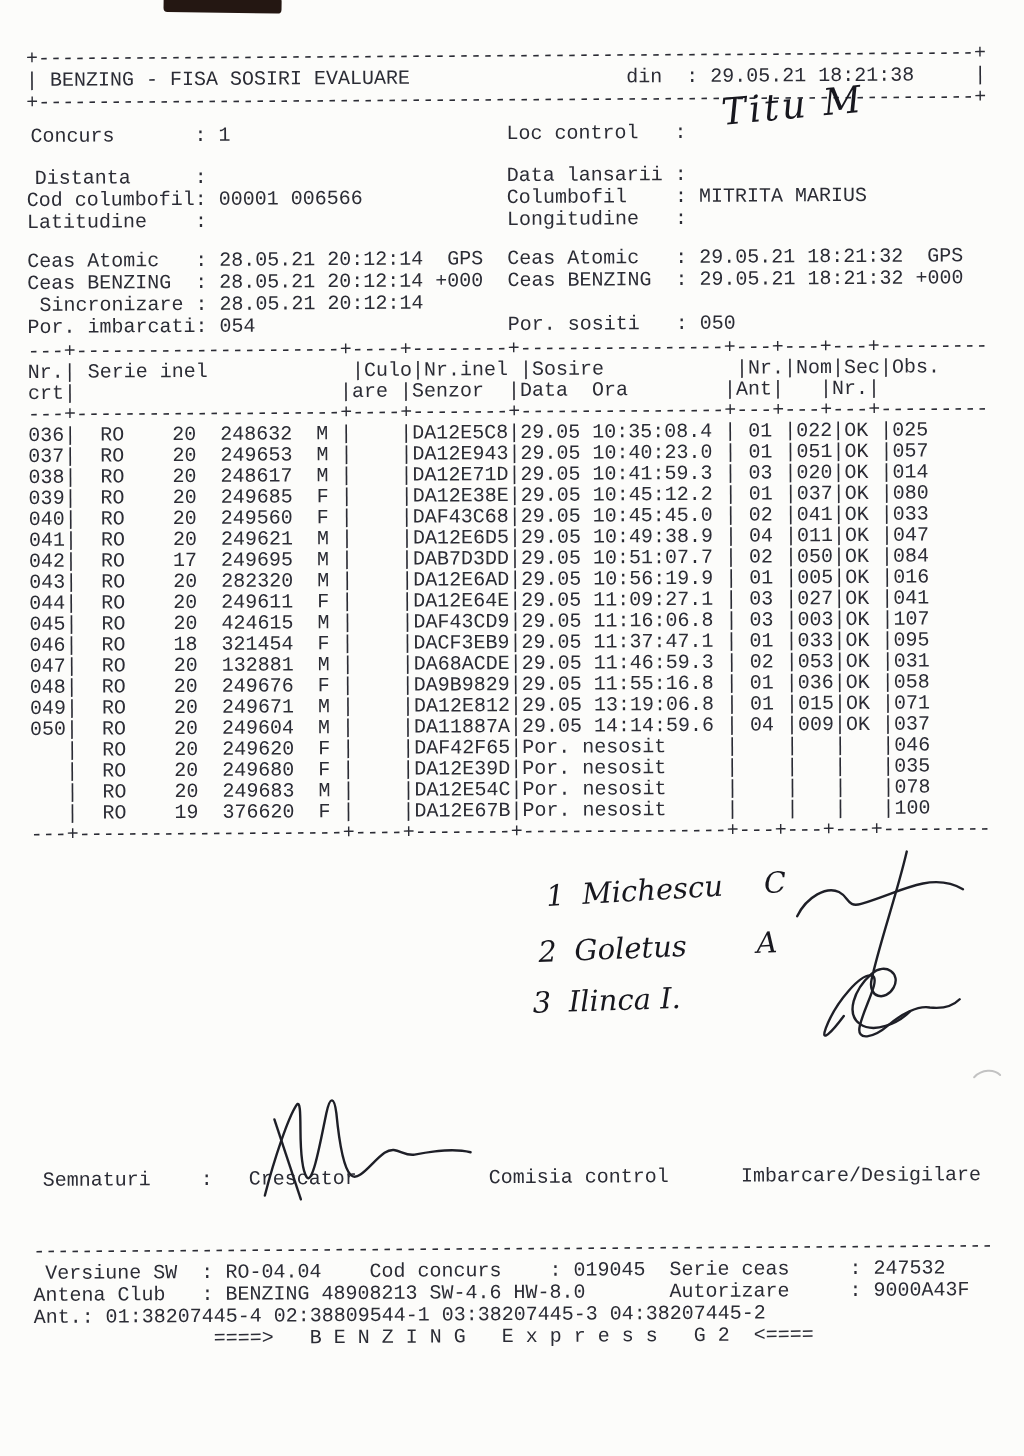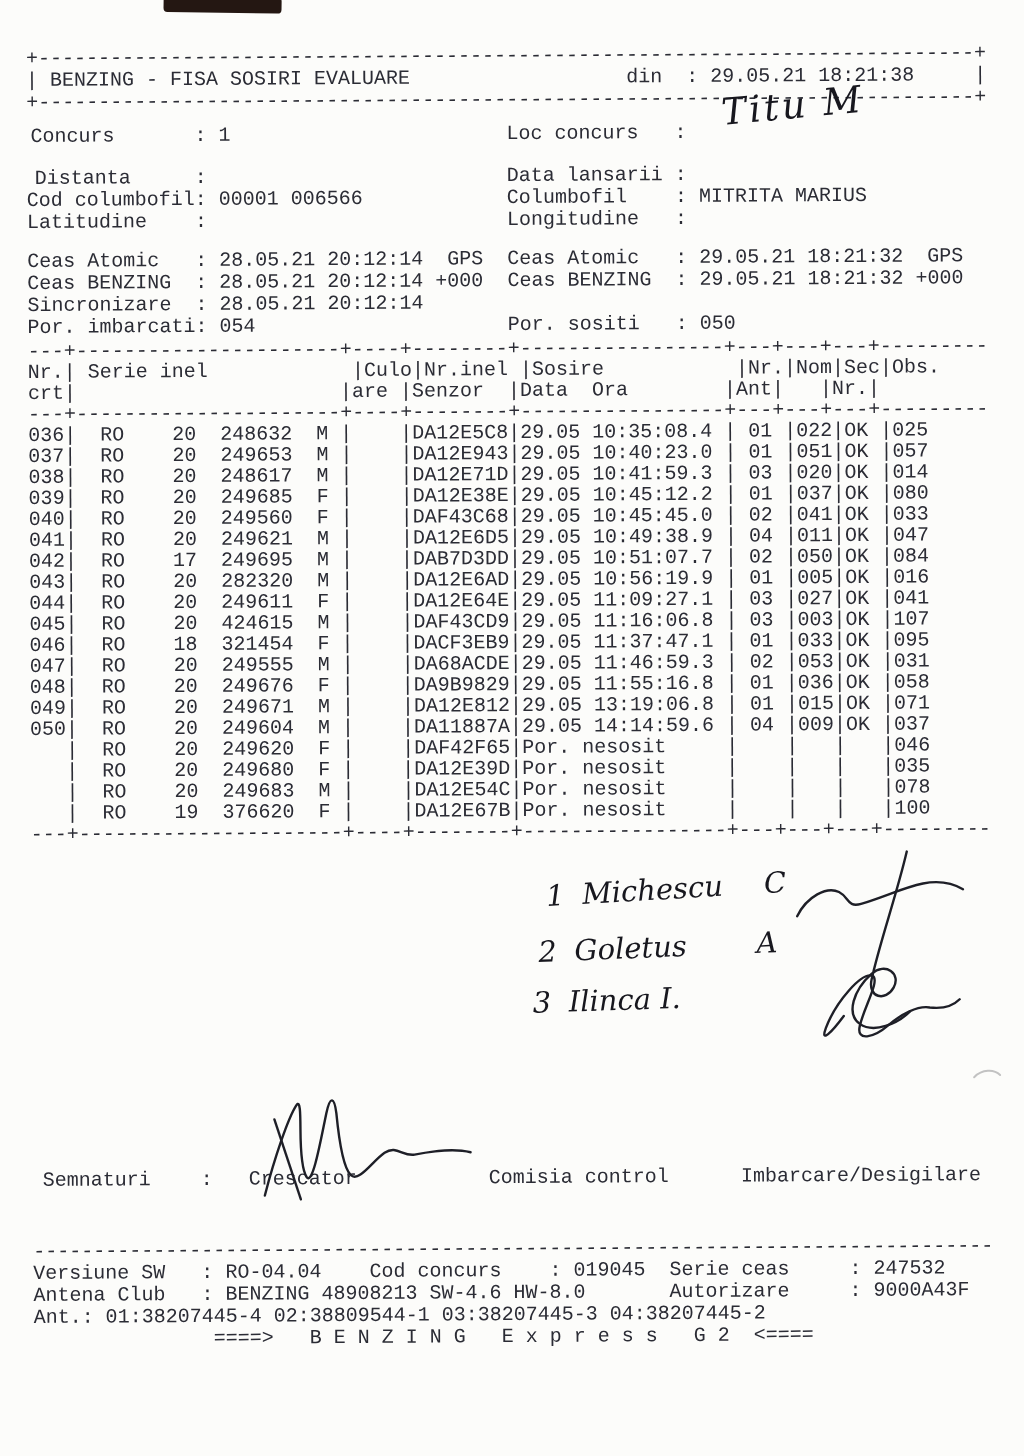--- a/index.html
+++ b/index.html
@@ -52,21 +52,21 @@
       <div class="tline">
         <span class="abs" style="left:0">+------------------------------------------------------------------------------+</span>
       </div>
     </section>
 
     <section class="blk" style="top:78px">
       <div class="tline">
         <span class="abs" style="left:4px">Concurs</span>
         <span class="abs" style="left:14ch">:</span>
         <span class="abs" style="left:16ch">1</span>
-        <span class="abs" style="left:40ch">Loc concurs</span>
+        <span class="abs" style="left:40ch">Loc control</span>
         <span class="abs" style="left:54ch">:</span>
       </div>
     </section>
 
     <section class="blk" style="top:120px">
       <div class="tline">
         <span class="abs" style="left:8px">Distanta</span>
         <span class="abs" style="left:14ch">:</span>
         <span class="abs" style="left:16ch"></span>
         <span class="abs" style="left:40ch">Data lansarii</span>
@@ -99,21 +99,21 @@
       </div>
       <div class="tline">
         <span class="abs" style="left:0">Ceas BENZING</span>
         <span class="abs" style="left:14ch">:</span>
         <span class="abs" style="left:16ch">28.05.21 20:12:14 +000</span>
         <span class="abs" style="left:40ch">Ceas BENZING</span>
         <span class="abs" style="left:54ch">:</span>
         <span class="abs" style="left:56ch">29.05.21 18:21:32 +000</span>
       </div>
       <div class="tline">
-        <span class="abs" style="left:0">Sincronizare</span>
+        <span class="abs" style="left:12px">Sincronizare</span>
         <span class="abs" style="left:14ch">:</span>
         <span class="abs" style="left:16ch">28.05.21 20:12:14</span>
       </div>
       <div class="tline">
         <span class="abs" style="left:0">Por. imbarcati</span>
         <span class="abs" style="left:14ch">:</span>
         <span class="abs" style="left:16ch">054</span>
         <span class="abs" style="left:40ch">Por. sositi</span>
         <span class="abs" style="left:54ch">:</span>
         <span class="abs" style="left:56ch">050</span>
@@ -382,21 +382,21 @@
           <span class="c w3">033</span>
           <span class="c w1">|</span>
           <span class="c w3">OK</span>
           <span class="c w1">|</span>
           <span class="c w9">095</span>
         </div>
 
         <div class="trow">
           <span class="c w3">047</span>
           <span class="c w1">|</span>
-          <span class="c w22"><span class="ml2">RO</span><span class="ml4">20</span><span class="ml2">249555</span><span class="ml2">M</span></span>
+          <span class="c w22"><span class="ml2">RO</span><span class="ml4">20</span><span class="ml2">132881</span><span class="ml2">M</span></span>
           <span class="c w1">|</span>
           <span class="c w4"></span>
           <span class="c w1">|</span>
           <span class="c w8">DA68ACDE</span>
           <span class="c w1">|</span>
           <span class="c w17">29.05 11:46:59.3</span>
           <span class="c w1">|</span>
           <span class="c w3 pl1">02</span>
           <span class="c w1">|</span>
           <span class="c w3">053</span>
@@ -576,21 +576,21 @@
         <span class="abs" style="left:38ch">Comisia control</span>
         <span class="abs" style="left:59ch">Imbarcare/Desigilare</span>
       </div>
     </section>
 
     <section class="blk" style="top:1193px">
       <div class="tline">
           <span class="abs" style="left:0">--------------------------------------------------------------------------------</span>
         </div>
       <div class="tline">
-        <span class="abs" style="left:0">Versiune SW</span>
+        <span class="abs" style="left:12px">Versiune SW</span>
         <span class="abs" style="left:14ch">:</span>
         <span class="abs" style="left:16ch">RO-04.04</span>
         <span class="abs" style="left:28ch">Cod concurs</span>
         <span class="abs" style="left:43ch">:</span>
         <span class="abs" style="left:45ch">019045</span>
         <span class="abs" style="left:53ch">Serie ceas</span>
         <span class="abs" style="left:68ch">:</span>
         <span class="abs" style="left:70ch">247532</span>
       </div>
       <div class="tline">

